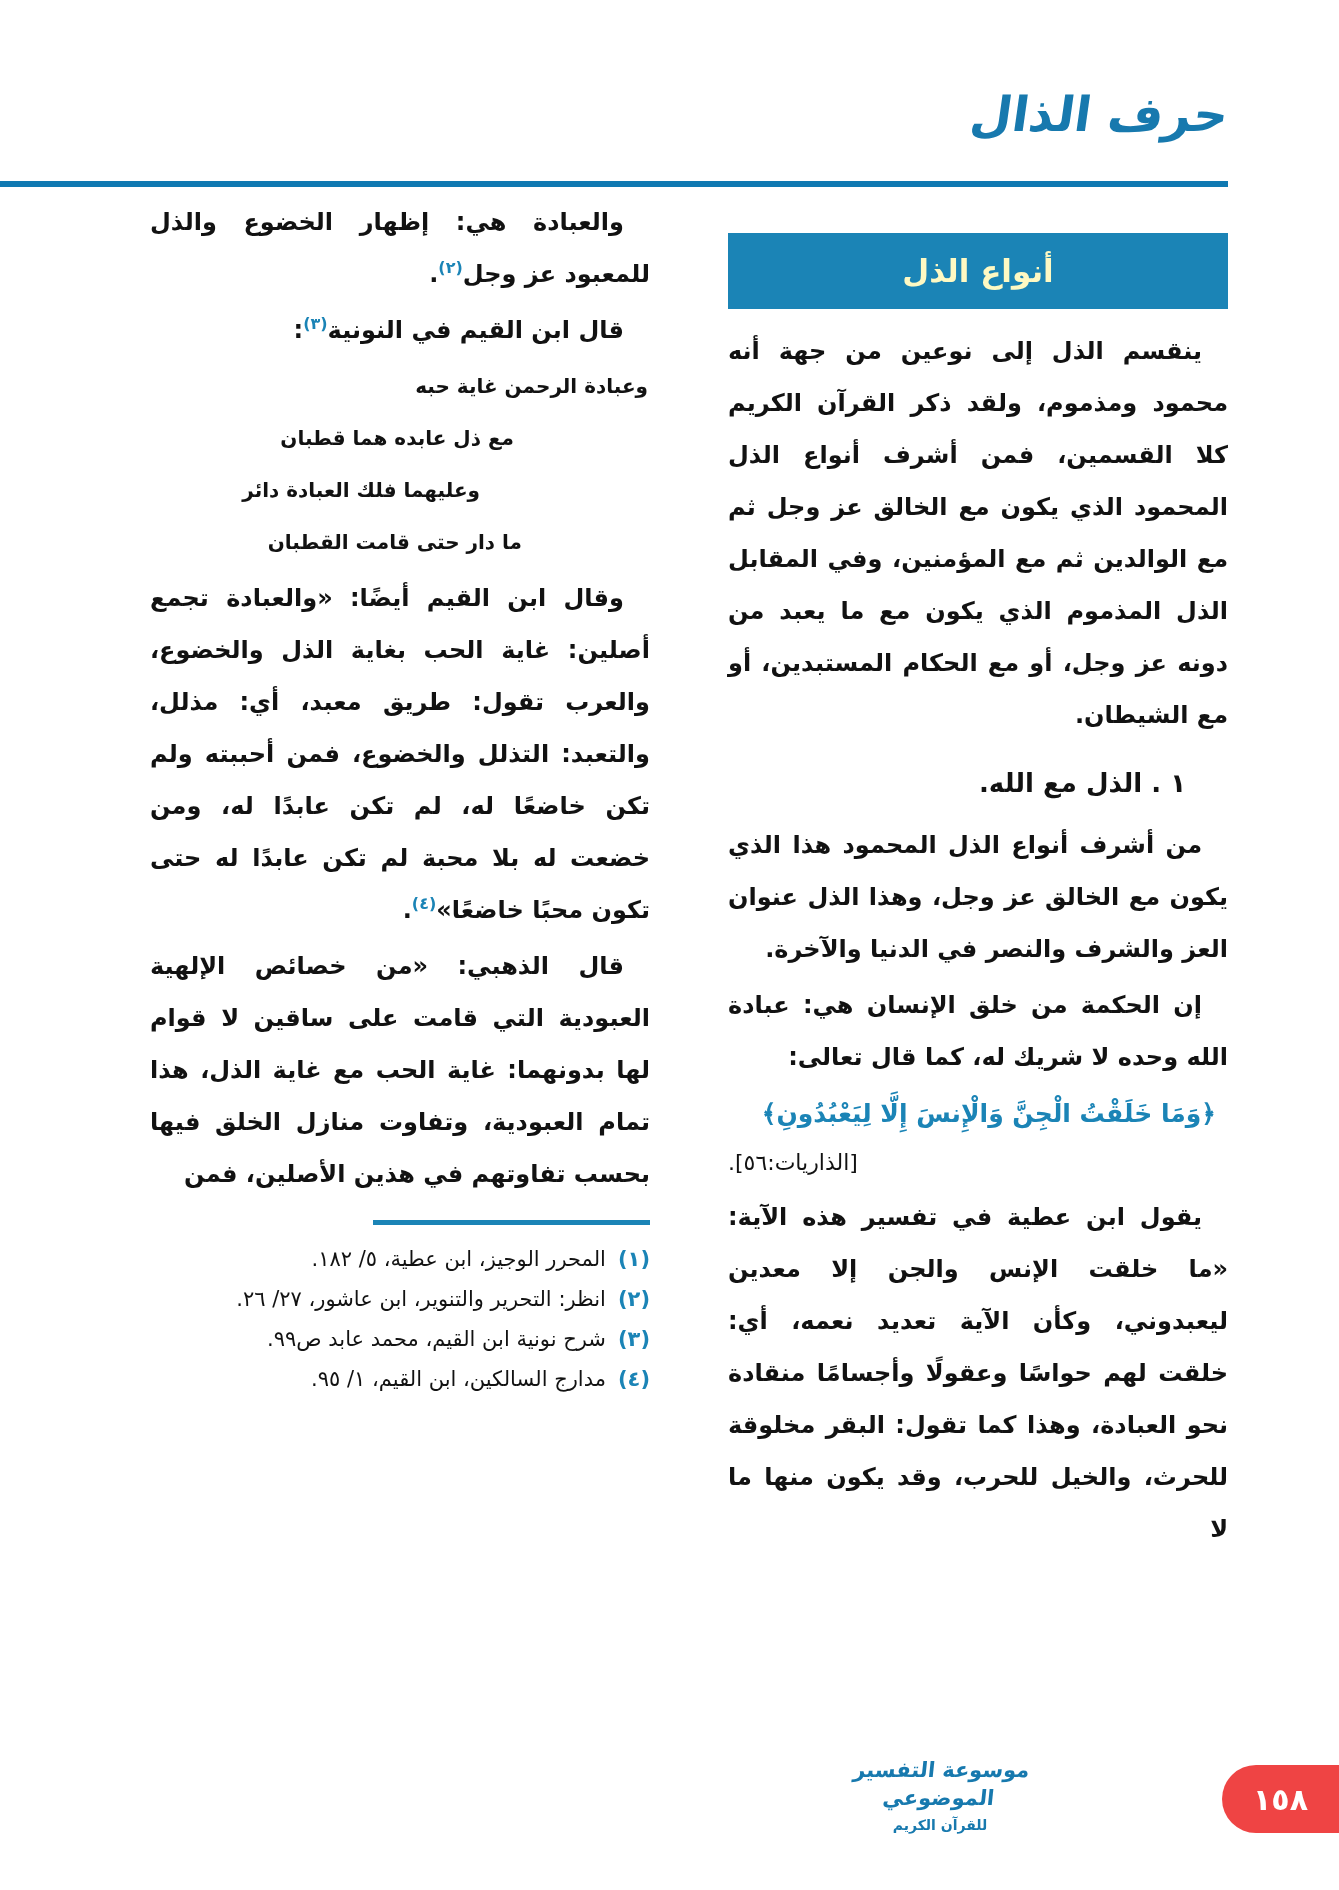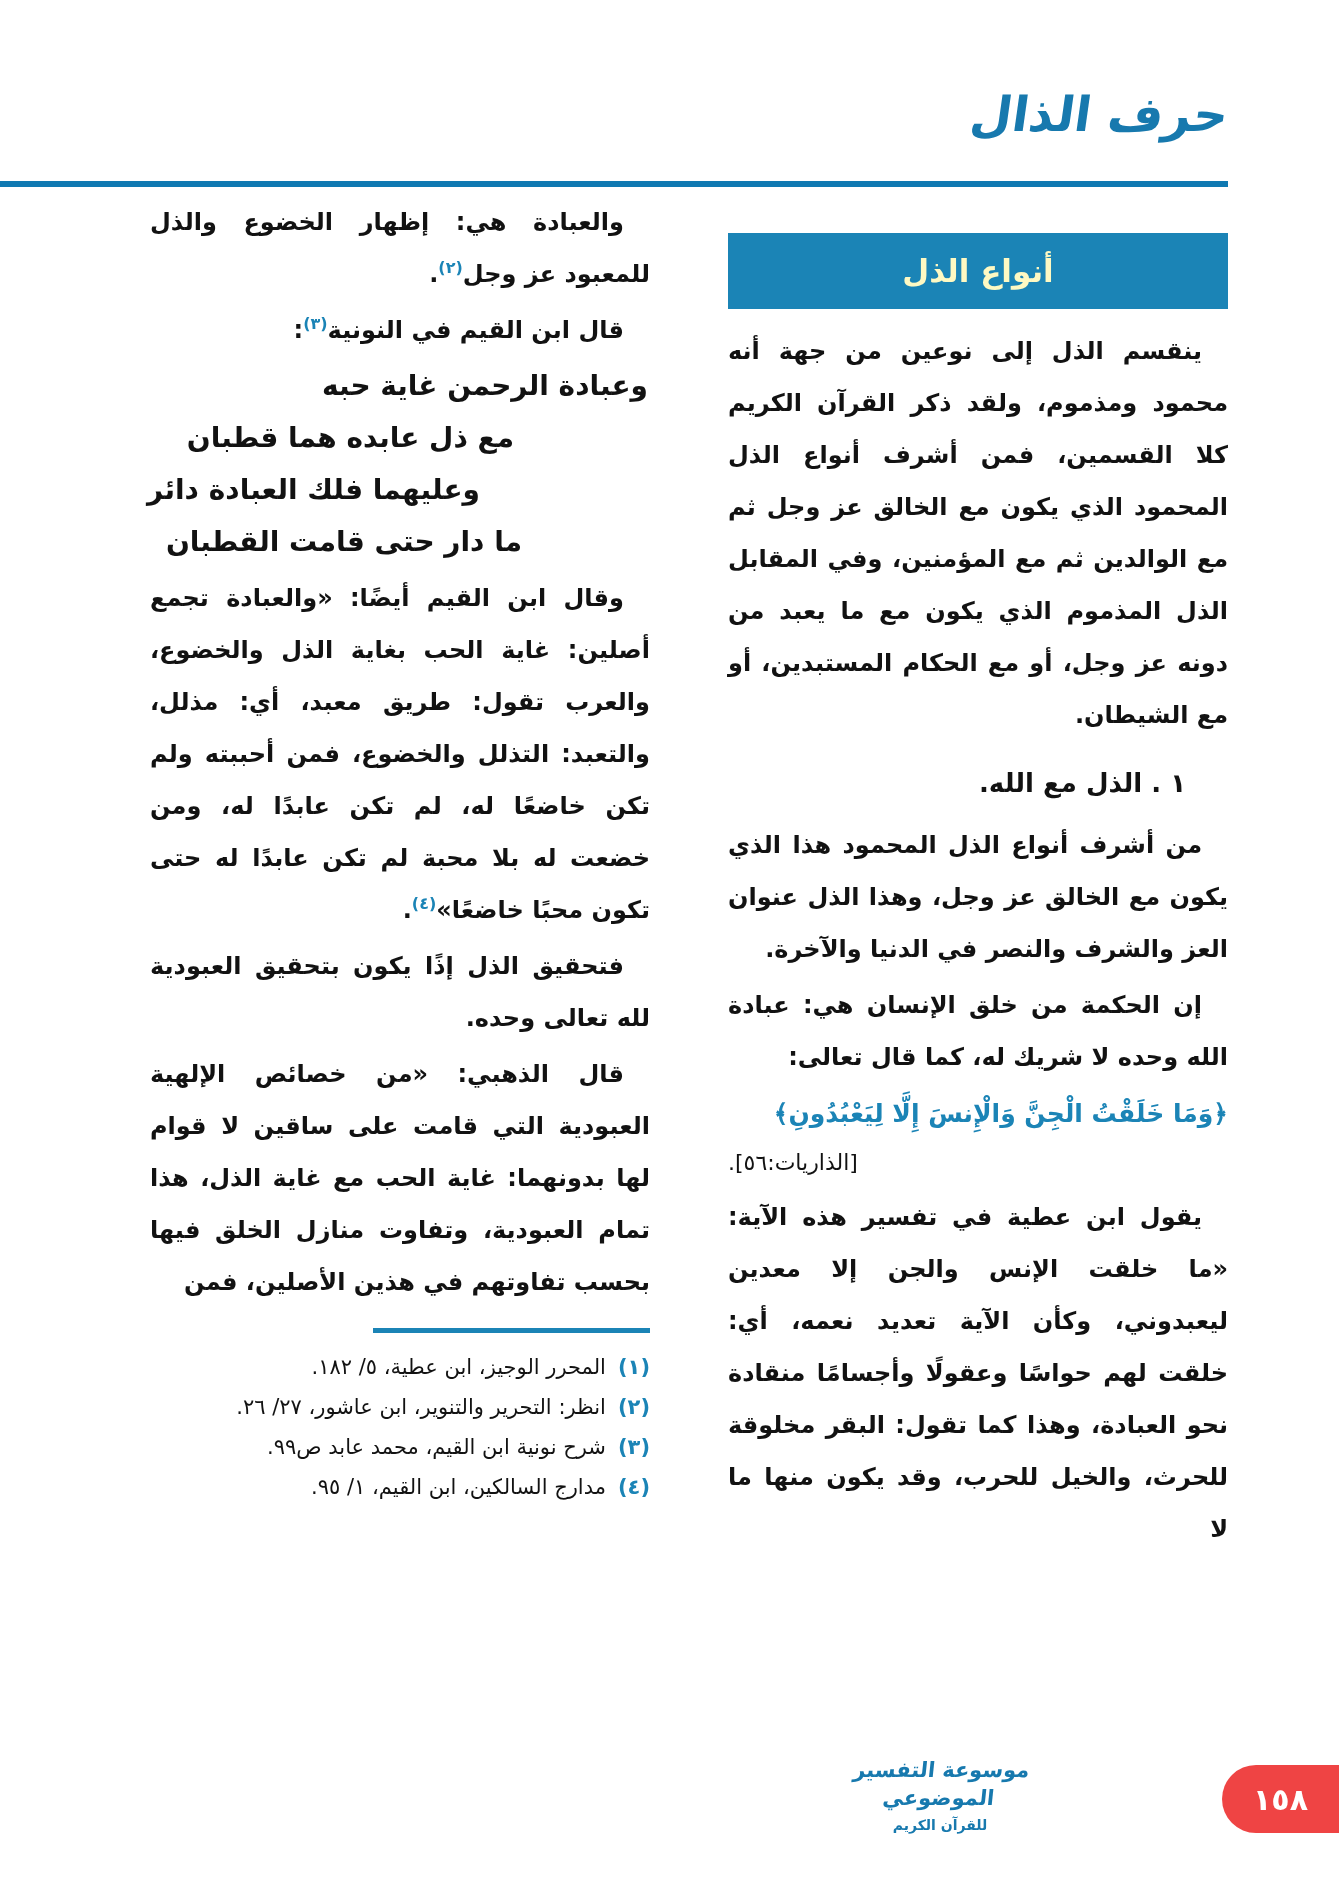--- a/index.html
+++ b/index.html
@@ -36,31 +36,31 @@
   }
   .teal-heading {
     margin:26px 0 4px 0; font-size:27px; font-weight:bold;
     color:#1b84b6; text-indent:26px; line-height:52px;
   }
   .num-heading {
     margin:16px 0 10px 0; font-size:26px; font-weight:bold;
     text-indent:42px; line-height:52px;
   }
   .verse {
-    margin:4px 0 0 0; color:#1b84b6; font-size:25px; font-weight:bold;
+    margin:4px 12px 0 0; color:#1b84b6; font-size:25px; font-weight:bold;
     line-height:54px; text-align:justify;
   }
   .verse-ref {
     margin:0 0 6px 0; font-size:22px; font-weight:normal;
     line-height:44px; text-align:left;
   }
 
   .poem { margin:0 0 4px 0; }
   .poem .verse-line {
-    font-size:28px; font-weight:bold; line-height:52px; white-space:nowrap;
+    font-size:20px; font-weight:bold; line-height:52px; white-space:nowrap;
   }
   .poem .indent-0 { padding-right:2px; }
   .poem .indent-1 { padding-right:136px; }
   .poem .indent-2 { padding-right:170px; }
   .poem .indent-3 { padding-right:128px; }
 
   sup.fnref { color:#1b84b6; font-size:16px; font-weight:bold; line-height:0; }
 
   
   .fn-rule { width:277px; height:5px; background:#1b84b6; margin:20px 0 14px auto; }
@@ -119,21 +119,20 @@
 
     <div class="poem">
       <div class="verse-line indent-0">وعبادة الرحمن غاية حبه</div>
       <div class="verse-line indent-1">مع ذل عابده هما قطبان</div>
       <div class="verse-line indent-2">وعليهما فلك العبادة دائر</div>
       <div class="verse-line indent-3">ما دار حتى قامت القطبان</div>
     </div>
 
     <p class="body"><span>وقال ابن القيم أيضًا: «والعبادة تجمع أصلين: غاية الحب بغاية الذل والخضوع، والعرب تقول: طريق معبد، أي: مذلل، والتعبد: التذلل والخضوع، فمن أحببته ولم تكن خاضعًا له، لم تكن عابدًا له، ومن خضعت له بلا محبة لم تكن عابدًا له حتى تكون محبًا خاضعًا»</span><sup class="fnref">(٤)</sup><span>.</span></p>
 
-    <p class="body">فتحقيق الذل إذًا يكون بتحقيق العبودية لله تعالى وحده.</p>
 
     <p class="body">قال الذهبي: «من خصائص الإلهية العبودية التي قامت على ساقين لا قوام لها بدونهما: غاية الحب مع غاية الذل، هذا تمام العبودية، وتفاوت منازل الخلق فيها بحسب تفاوتهم في هذين الأصلين، فمن</p>
 
     <div class="fn-rule"></div>
 
     <div class="footnote">
       <span class="fn-num">(١)</span>
       <span class="fn-text">المحرر الوجيز، ابن عطية، ٥/ ١٨٢.</span>
     </div>
     <div class="footnote">

